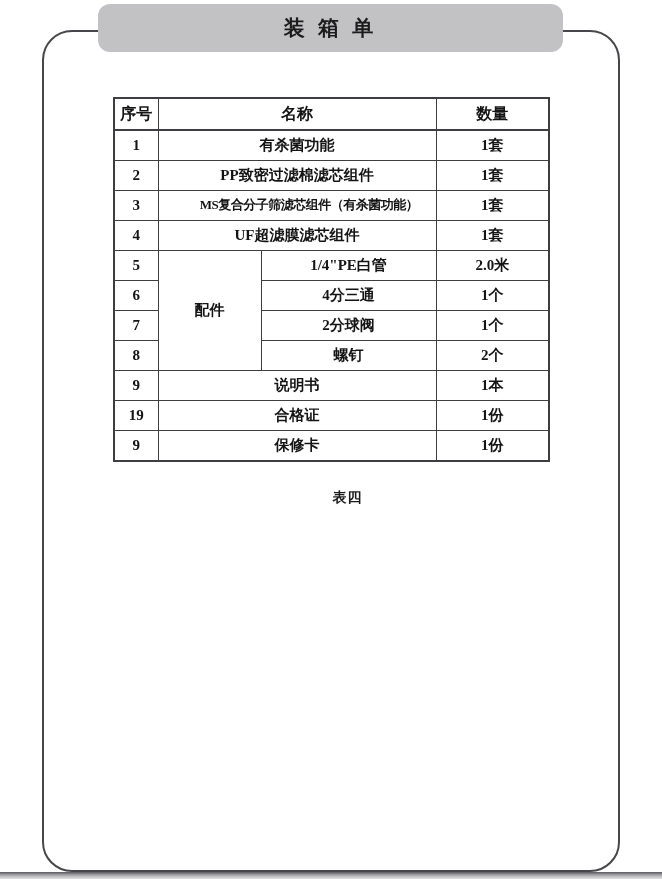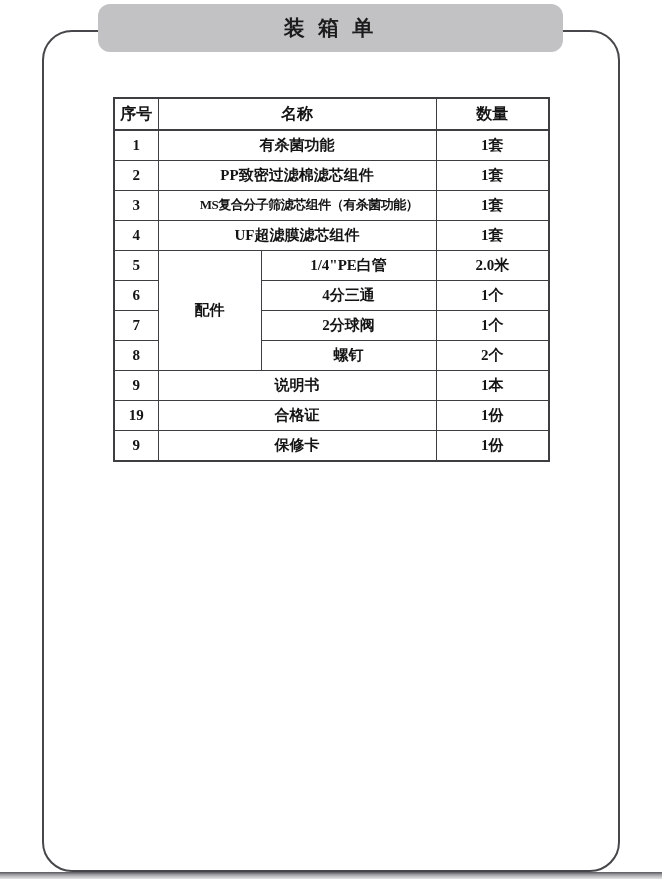--- a/index.html
+++ b/index.html
@@ -170,16 +170,17 @@
         <td>1份</td>
       </tr>
       <tr>
         <td>9</td>
         <td colspan="2">保修卡</td>
         <td>1份</td>
       </tr>
     </tbody>
   </table>
 
+  <div class="caption">表四</div>
 
   <div class="page-edge"></div>
 
 </div>
 
 </body></html>

